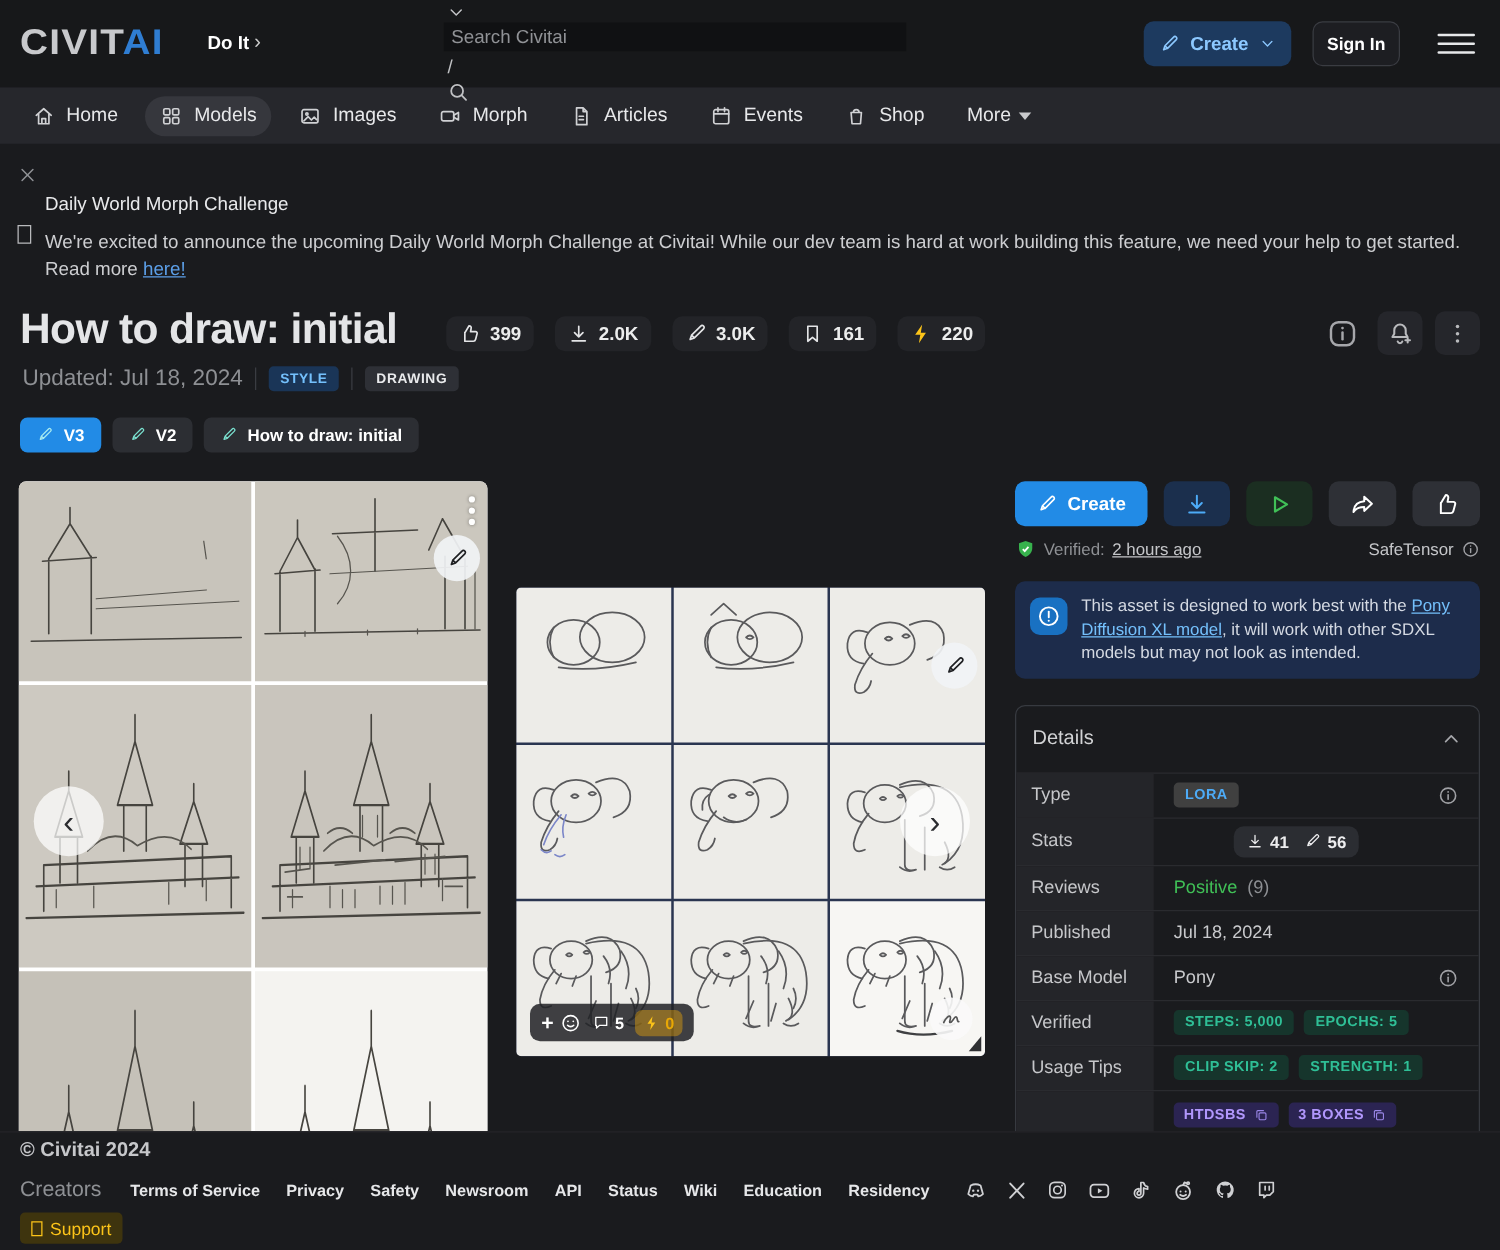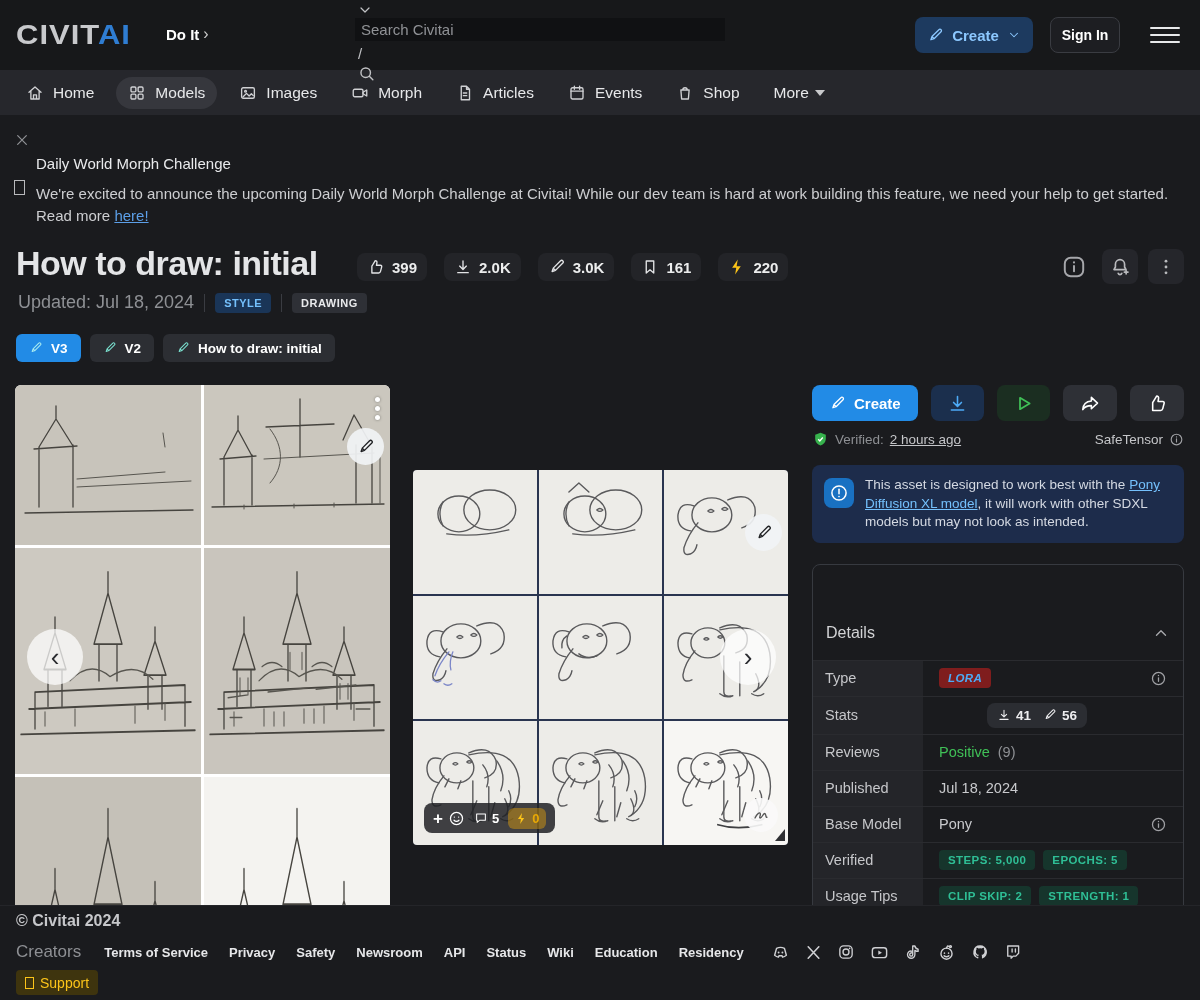--- a/index.html
+++ b/index.html
@@ -120,28 +120,28 @@
   .verified-row .vtime{color:#c5c6c9;font-size:13.5px;text-decoration:underline;cursor:pointer;}
   .verified-row .fmt{margin-left:auto;color:#c5c6c9;font-size:13.5px;}
   .verified-row .ic{color:#9fa0a4;}
   .alert{margin-top:17px;background:#1d2c4b;border-radius:8px;padding:11px 12px;display:flex;gap:11px;}
   .alert-icon{flex:0 0 30px;width:30px;height:30px;border-radius:8px;background:#1971c2;color:#fff;
               display:flex;align-items:center;justify-content:center;margin-top:2px;}
   .alert p{color:#d4d9e2;font-size:13.5px;line-height:18.5px;}
   .alert a{color:var(--lblue);}
 
   .card{margin-top:21px;border:1px solid var(--border);border-radius:8px;overflow:hidden;}
-  .card-h{height:53px;display:flex;align-items:center;justify-content:space-between;padding:0 13px;cursor:pointer;margin-top:42px;}
+  .card-h{height:53px;display:flex;align-items:center;justify-content:space-between;padding:0 13px;cursor:pointer;}
   .card-h span{color:#d2d3d5;font-size:16px;}
   .card-h .ic{color:#a6a7ab;}
   .drow{display:grid;grid-template-columns:110px 1fr;border-top:1px solid #2a2b2f;min-height:36px;}
   .dlabel{background:#242529;color:#c6c7ca;font-size:14.5px;padding:8px 12px;display:flex;align-items:center;}
   .dval{padding:6px 16px;display:flex;align-items:center;gap:8px;color:#c9cacd;font-size:14.5px;flex-wrap:wrap;}
   .dval .inf{margin-left:auto;color:#9fa0a4;}
-  .b-lora{background:#7f1d1d;color:var(--lblue2);font-size:11.5px;font-weight:700;letter-spacing:.4px;padding:4px 9px;border-radius:4px;font-style:italic;}
+  .b-lora{background:#404040;color:var(--lblue2);font-size:11.5px;font-weight:700;letter-spacing:.4px;padding:4px 9px;border-radius:4px;}
   .stats-pill{background:#2b2d32;border-radius:8px;padding:5px 10px;display:flex;align-items:center;gap:12px;margin-left:48px;}
   .stats-pill .g{display:flex;align-items:center;gap:5px;color:#ededef;font-weight:700;font-size:13.5px;}
   .pos{color:var(--green);} .cnt{color:#8e9094;}
   .b-teal{background:var(--tealbg);color:var(--teal);font-size:11.5px;font-weight:700;letter-spacing:.4px;padding:4px 9px;border-radius:4px;cursor:pointer;}
   .b-vio{background:var(--violetbg);color:var(--violet);font-size:11.5px;font-weight:700;letter-spacing:.4px;
          padding:4px 8px;border-radius:4px;display:flex;align-items:center;gap:6px;cursor:pointer;}
   .b-vio .ic{color:#9a86e8;}
 
   
   .footer{position:absolute;left:0;top:905px;width:1200px;height:95px;background:var(--bg);border-top:1px solid #242529;z-index:40;}

